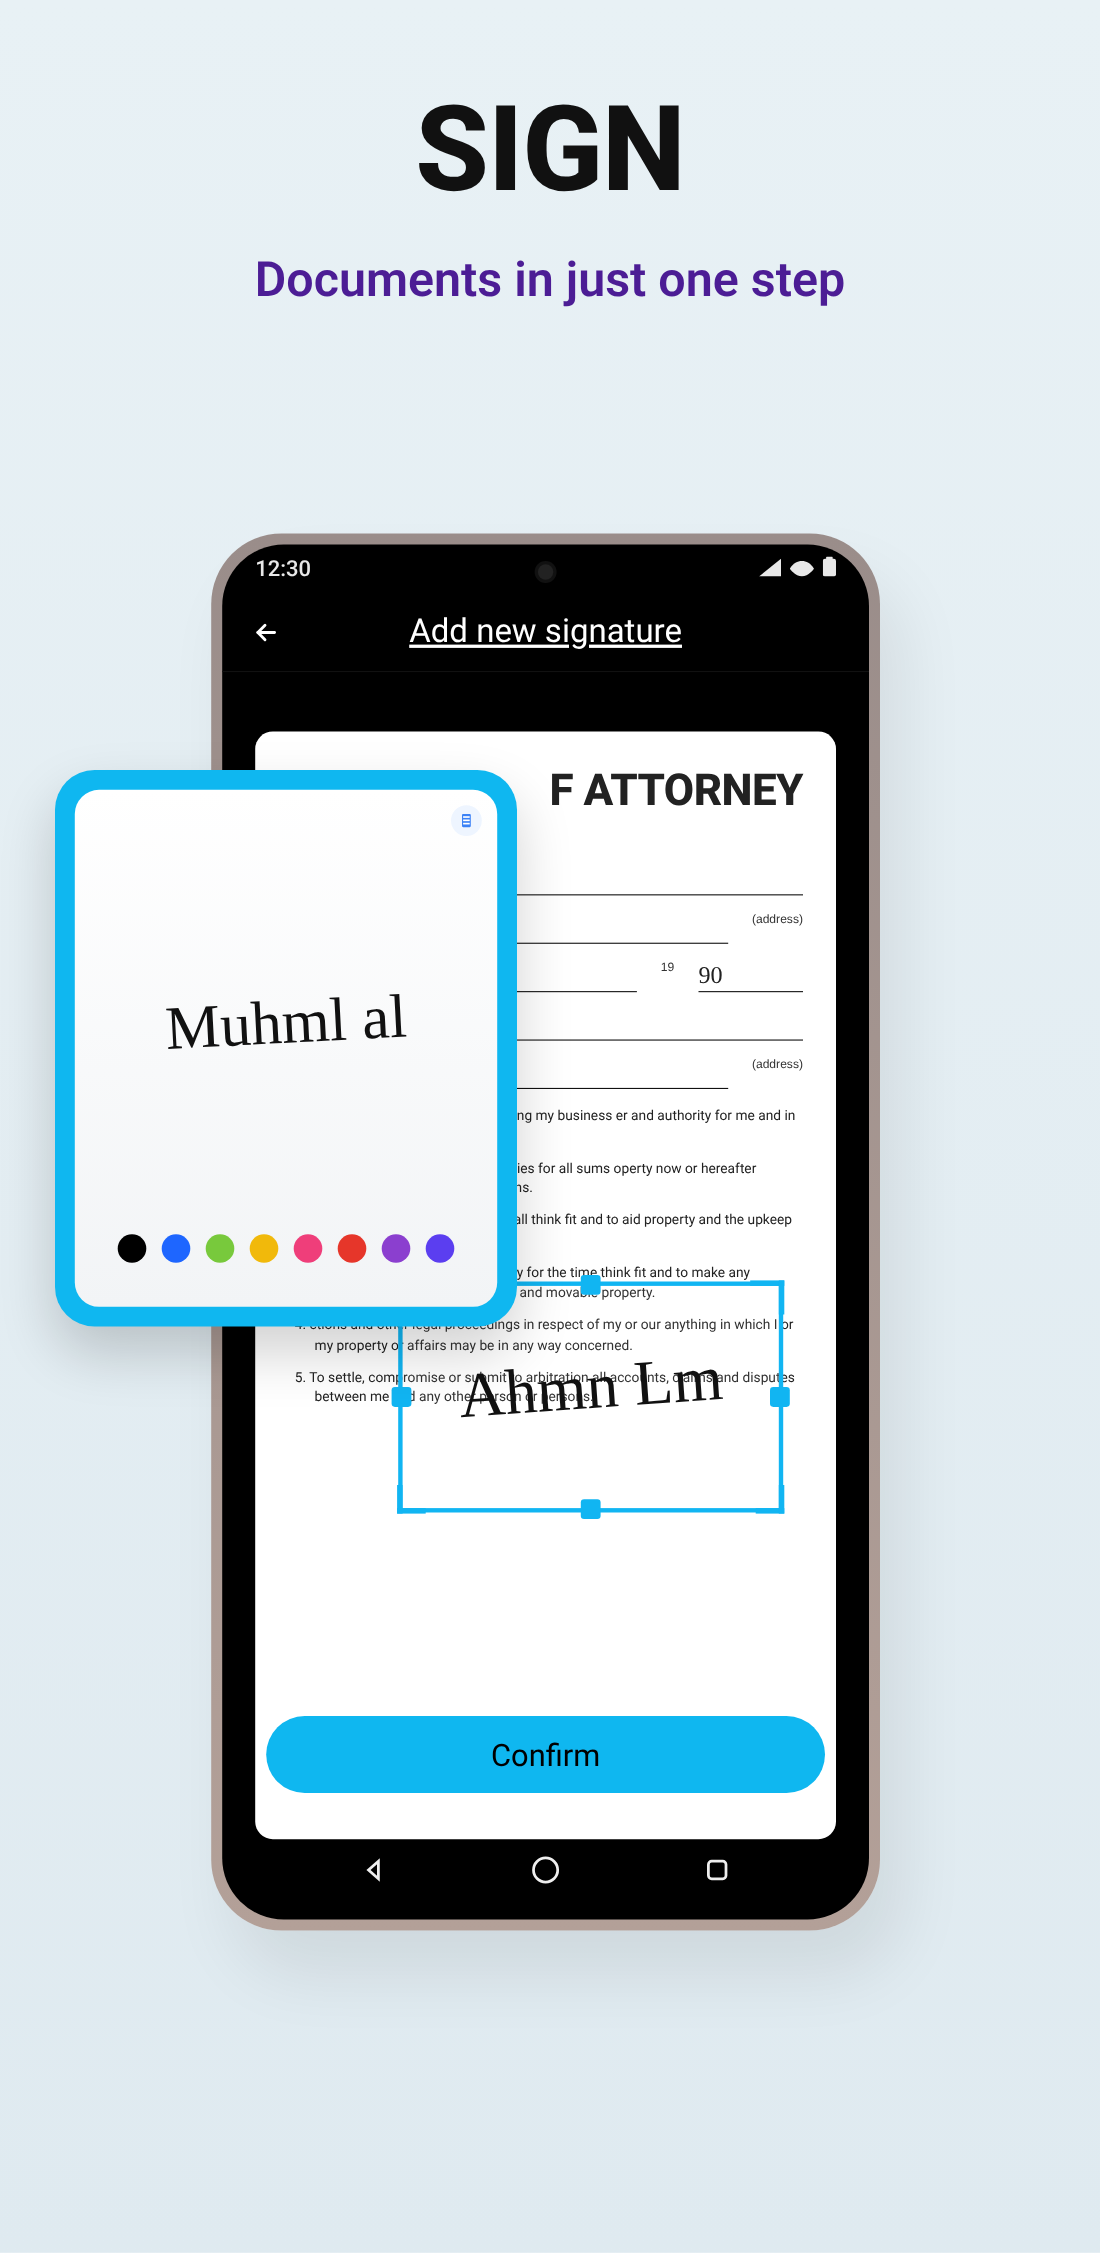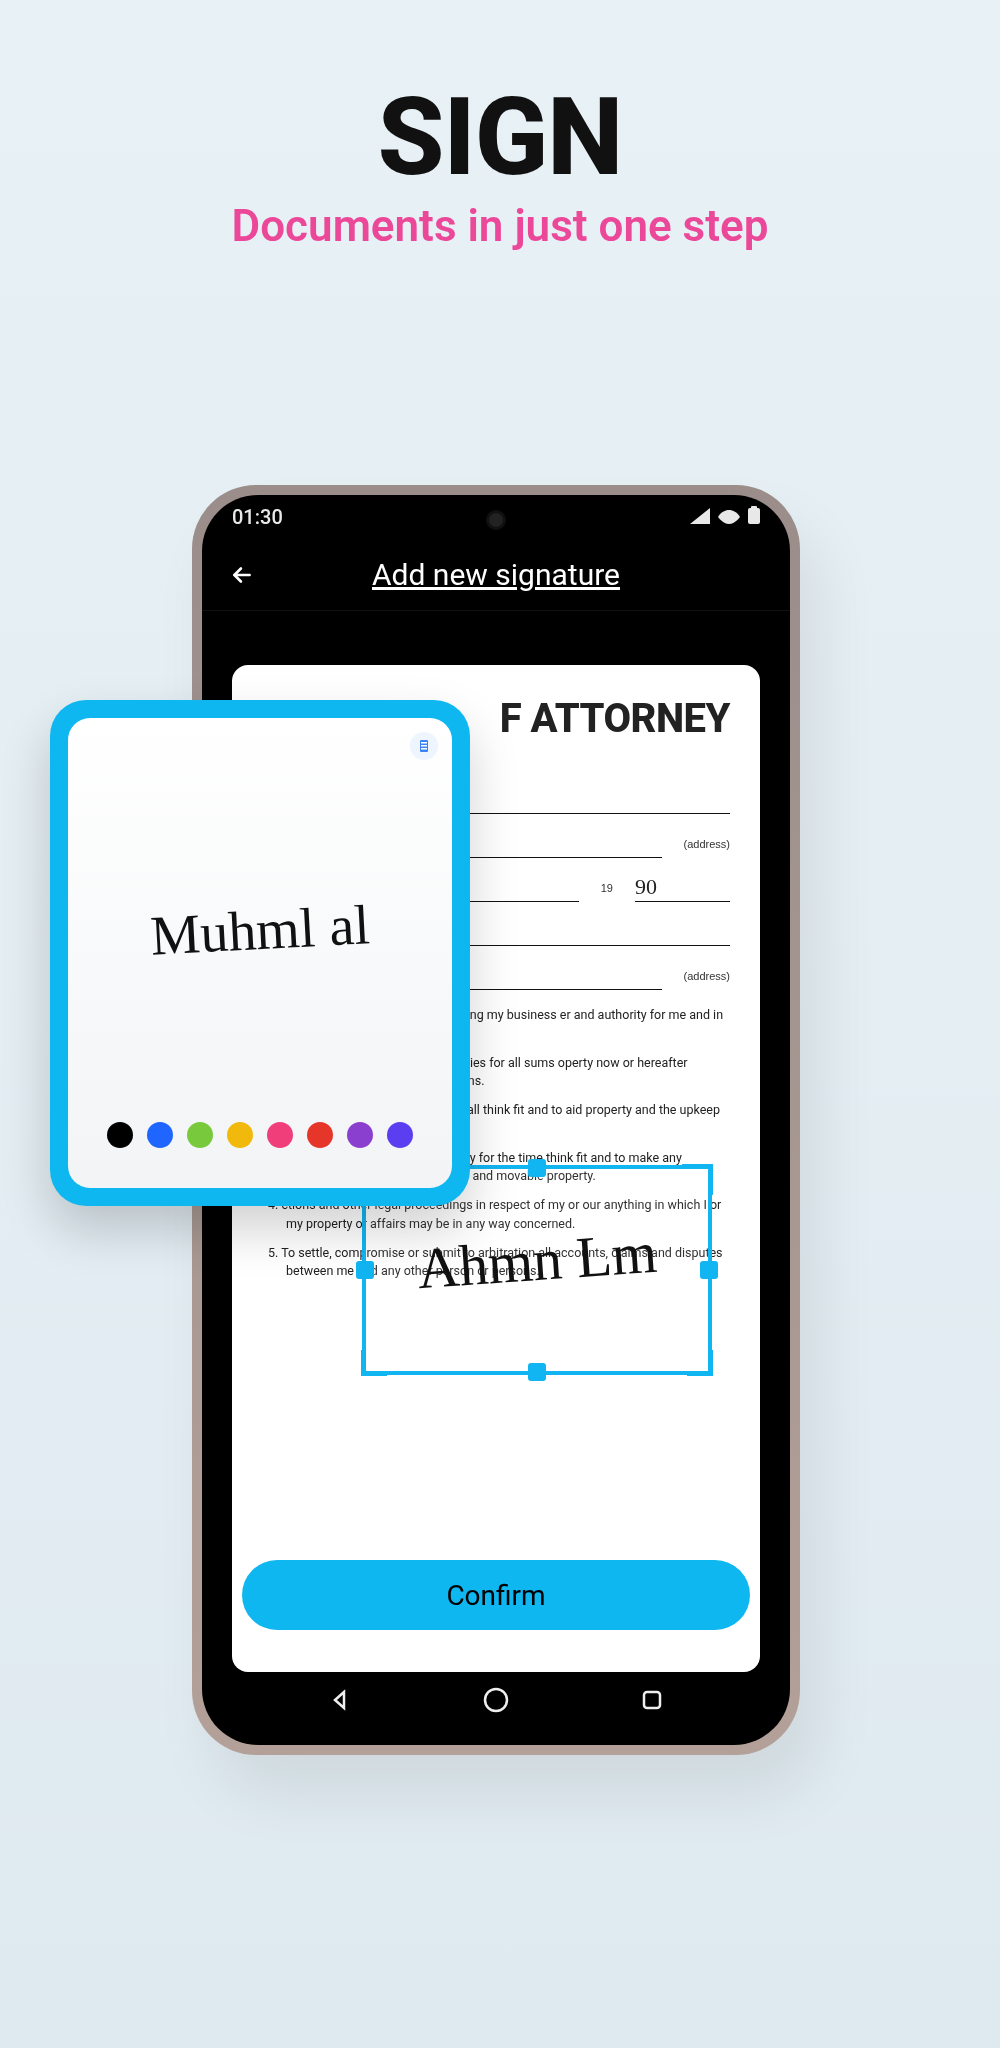--- a/index.html
+++ b/index.html
@@ -18,21 +18,22 @@
   }
   .hero-title {
     font-size: 108px;
     font-weight: 800;
     letter-spacing: -1px;
     color: #111;
   }
   .hero-sub {
     font-size: 44px;
     font-weight: 600;
-    color: #ec4899;
+    color: #4c1d95;
+    margin-top: 28px;
   }
 
   
   .phone {
     position: absolute;
     left: 192px;
     top: 485px;
     width: 608px;
     height: 1270px;
     border-radius: 64px;
@@ -104,21 +105,21 @@
     overflow:hidden;
   }
   .doc-title {
     font-size: 40px;
     font-weight: 800;
     letter-spacing: -0.5px;
     text-align:right;
   }
   .doc-lines { margin-top: 44px; }
   .doc-line {
-    display:flex; align-items:center;
+    display:flex; align-items:flex-start;
     gap:22px; margin-bottom: 16px;
     font-family: "Comic Sans MS", cursive;
     font-size: 22px;
   }
   .doc-line .fill {
     flex:1; border-bottom:1.5px solid #111;
     padding-bottom:1px;
   }
   .doc-line .lab {
     font-family: inherit;
@@ -254,21 +255,21 @@
 <div class="hero">
   <div class="hero-title">SIGN</div>
   <div class="hero-sub">Documents in just one step</div>
 </div>
 
 <div class="phone">
   <div class="phone-inner">
     <div class="notch"></div>
 
     <div class="statusbar">
-      <span>01:30</span>
+      <span>12:30</span>
       <div class="status-right">
         <span>
           <svg width="20" height="16" viewBox="0 0 20 16">
               <path d="M0 16 L20 16 L20 0 Z" fill="#e8e8e8"></path>
             </svg>
         </span>
         <span>
           <svg width="22" height="16" viewBox="0 0 22 16">
               <path d="M11 16 C5 16 0 9 0 9 C3 4 7 2 11 2 C15 2 19 4 22 9 C22 9 17 16 11 16 Z" fill="#e8e8e8"></path>
             </svg>

